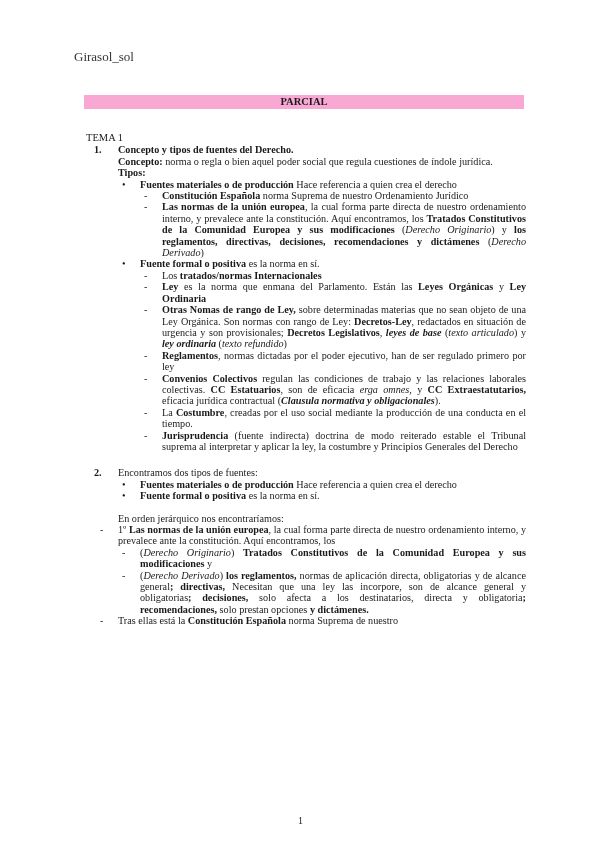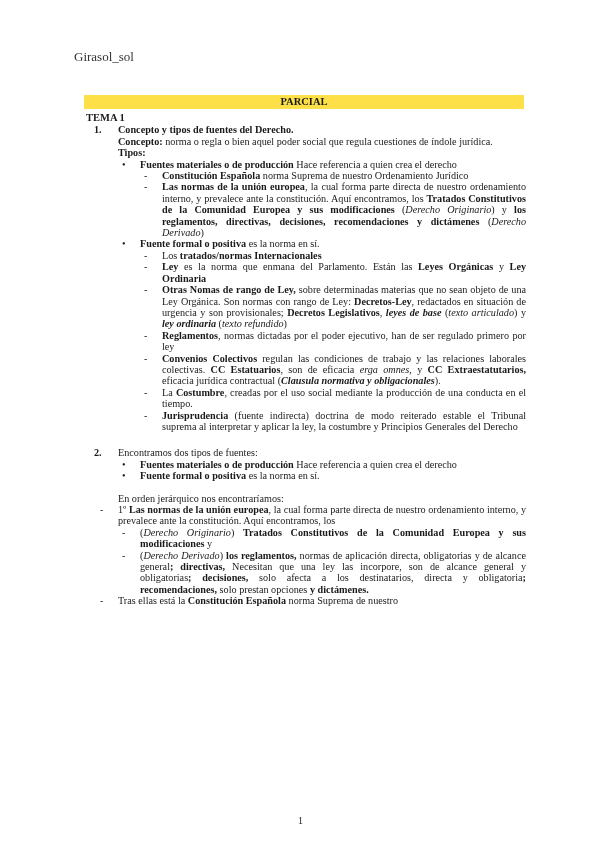--- a/index.html
+++ b/index.html
@@ -3,24 +3,24 @@
 <meta charset="utf-8">
 <style>
   html, body { margin: 0; padding: 0; background: #ffffff; }
   body {
     width: 600px; height: 848px; position: relative; overflow: hidden;
     font-family: "Liberation Serif", serif; color: #1a1a1a; font-size: 10.2px;
   }
   .watermark { position: absolute; left: 61px; top: 49px; font-size: 13px; color: #333; margin-left: 13px; }
   .header-bar {
     position: absolute; left: 84px; top: 95px; width: 440px; height: 14px;
-    background: #fde047; text-align: center; font-weight: bold; font-size: 10.5px; line-height: 14px;
+    background: #f9a8d4; text-align: center; font-weight: bold; font-size: 10.5px; line-height: 14px;
   }
   .content { position: absolute; left: 86px; top: 112px; width: 440px; line-height: 11.4px; }
-  .tema { font-weight: bold; font-size: 10.5px; }
+  .tema { font-weight: normal; font-size: 10.5px; margin-top: 20px; }
   .sec { position: relative; padding-left: 32px; margin-top: 1px; }
   .sec .num { position: absolute; left: 8px; top: 0; font-weight: bold; }
   .sec-title { font-weight: bold; }
   ul.bul { list-style: none; margin: 0; padding: 0; }
   ul.bul > li { position: relative; padding-left: 22px; }
   ul.bul > li::before { content: "\2022"; position: absolute; left: 4px; top: 0; }
   ul.dash { list-style: none; margin: 0; padding: 0; }
   ul.dash > li { position: relative; padding-left: 22px; text-align: justify; }
   ul.dash > li::before { content: "-"; position: absolute; left: 4px; top: 0; }
   b { font-weight: bold; }

